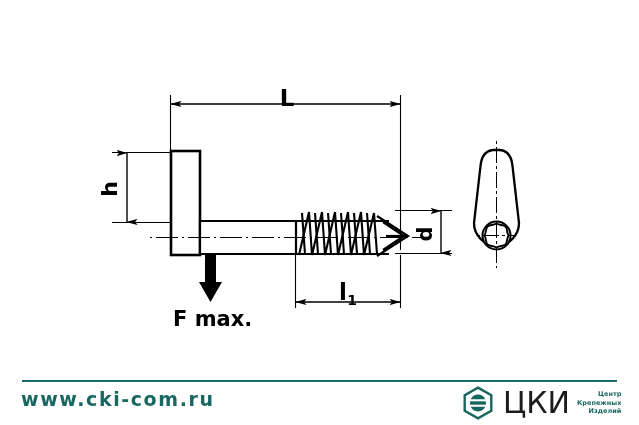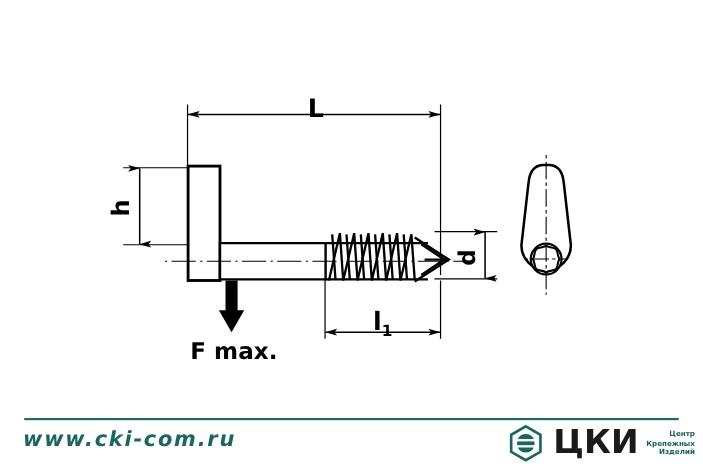--- a/index.html
+++ b/index.html
@@ -50,40 +50,39 @@
   #site-url {
     position: absolute;
     left: 21px;
     top: 16px;
     font-family: "DejaVu Sans", sans-serif;
     font-size: 19px;
     font-weight: bold;
     letter-spacing: 1.6px;
     color: #186761;
     white-space: nowrap;
-    font-style: italic;
   }
   #brand-block {
     position: absolute;
     left: 462px;
     top: 14px;
     height: 34px;
     display: flex;
     align-items: center;
   }
   #brand-mark {
     width: 32px;
     height: 34px;
     flex: none;
     margin-right: 9px;
   }
   #brand-name {
     font-family: "DejaVu Sans", sans-serif;
     font-size: 30px;
-    font-weight: bold;
+    font-weight: normal;
     color: #1b1b1b;
     letter-spacing: 0px;
     line-height: 30px;
     white-space: nowrap;
     margin-right: 7px;
   }
   #brand-tagline {
     font-family: "DejaVu Sans", sans-serif;
     font-size: 6.5px;
     font-weight: bold;

